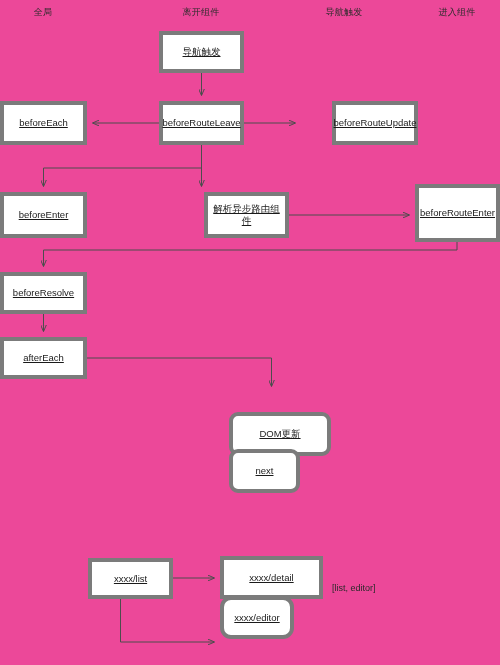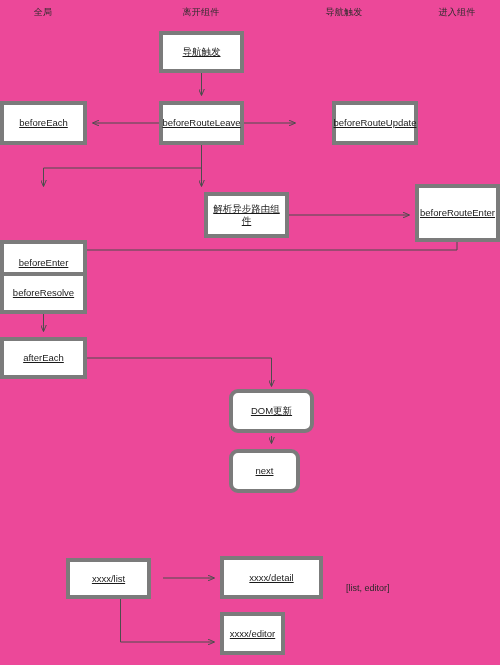--- a/index.html
+++ b/index.html
@@ -104,47 +104,47 @@
       </div>
       <div class="node" style="left: 0px; top: 101px; width: 87px; height: 44px; border-color: rgb(123, 123, 123);">
         <span>beforeEach</span>
       </div>
       <div class="node" style="left: 159px; top: 101px; width: 85px; height: 44px; border-color: rgb(123, 123, 123); align-items: center;">
         <span>beforeRouteLeave</span>
       </div>
       <div class="node" style="left: 301px; top: 101px; width: 86px; height: 44px; border-color: rgb(123, 123, 123); margin-left: 31px;">
         <span>beforeRouteUpdate</span>
       </div>
-      <div class="node" style="left: 0px; top: 192px; width: 87px; height: 46px; border-color: rgb(123, 123, 123); margin-top: 48px;">
+      <div class="node" style="left: 0px; top: 192px; width: 87px; height: 46px; border-color: rgb(123, 123, 123);">
         <span>beforeEnter</span>
       </div>
       <div class="node cn" style="left: 159px; top: 192px; width: 85px; height: 46px; border-color: rgb(123, 123, 123); margin-left: 45px;">
         <span>解析异步路由组件</span>
       </div>
       <div class="node" style="left: 415px; top: 184px; width: 85px; height: 58px; border-color: rgb(123, 123, 123);">
         <span>beforeRouteEnter</span>
       </div>
       <div class="node" style="left: 0px; top: 272px; width: 87px; height: 42px; border-color: rgb(123, 123, 123); align-items: center;">
         <span>beforeResolve</span>
       </div>
       <div class="node" style="left: 0px; top: 337px; width: 87px; height: 42px; border-color: rgb(123, 123, 123);">
         <span>afterEach</span>
       </div>
-      <div class="node rounded cn" style="left: 229px; top: 389px; width: 85px; height: 44px; border-color: rgb(123, 123, 123);">
+      <div class="node rounded cn" style="left: 229px; top: 412px; width: 102px; height: 44px; border-color: rgb(123, 123, 123);">
         <span>DOM更新</span>
       </div>
       <div class="node rounded" style="left: 229px; top: 449px; width: 71px; height: 44px; border-color: rgb(123, 123, 123);">
         <span>next</span>
       </div>
-      <div class="node" style="left: 66px; top: 558px; width: 85px; height: 41px; border-color: rgb(123, 123, 123); justify-content: center;">
+      <div class="node" style="left: 88px; top: 558px; width: 85px; height: 41px; border-color: rgb(123, 123, 123); justify-content: center;">
         <span>xxxx/list</span>
       </div>
       <div class="node" style="left: 220px; top: 556px; width: 103px; height: 43px; border-color: rgb(123, 123, 123);">
         <span>xxxx/detail</span>
       </div>
-      <div class="node" style="left: 220px; top: 612px; width: 65px; height: 43px; border-color: rgb(123, 123, 123);">
+      <div class="node" style="left: 220px; top: 596px; width: 74px; height: 43px; border-color: rgb(123, 123, 123); border-radius: 11px;">
         <span>xxxx/editor</span>
       </div>
     </div>
   <div id="annotations-layer">
-      <div class="note" style="left: 346px; top: 583px;">[list, editor]</div>
+      <div class="note" style="left: 332px; top: 583px;">[list, editor]</div>
     </div>
 </div>
 
 </body></html>

